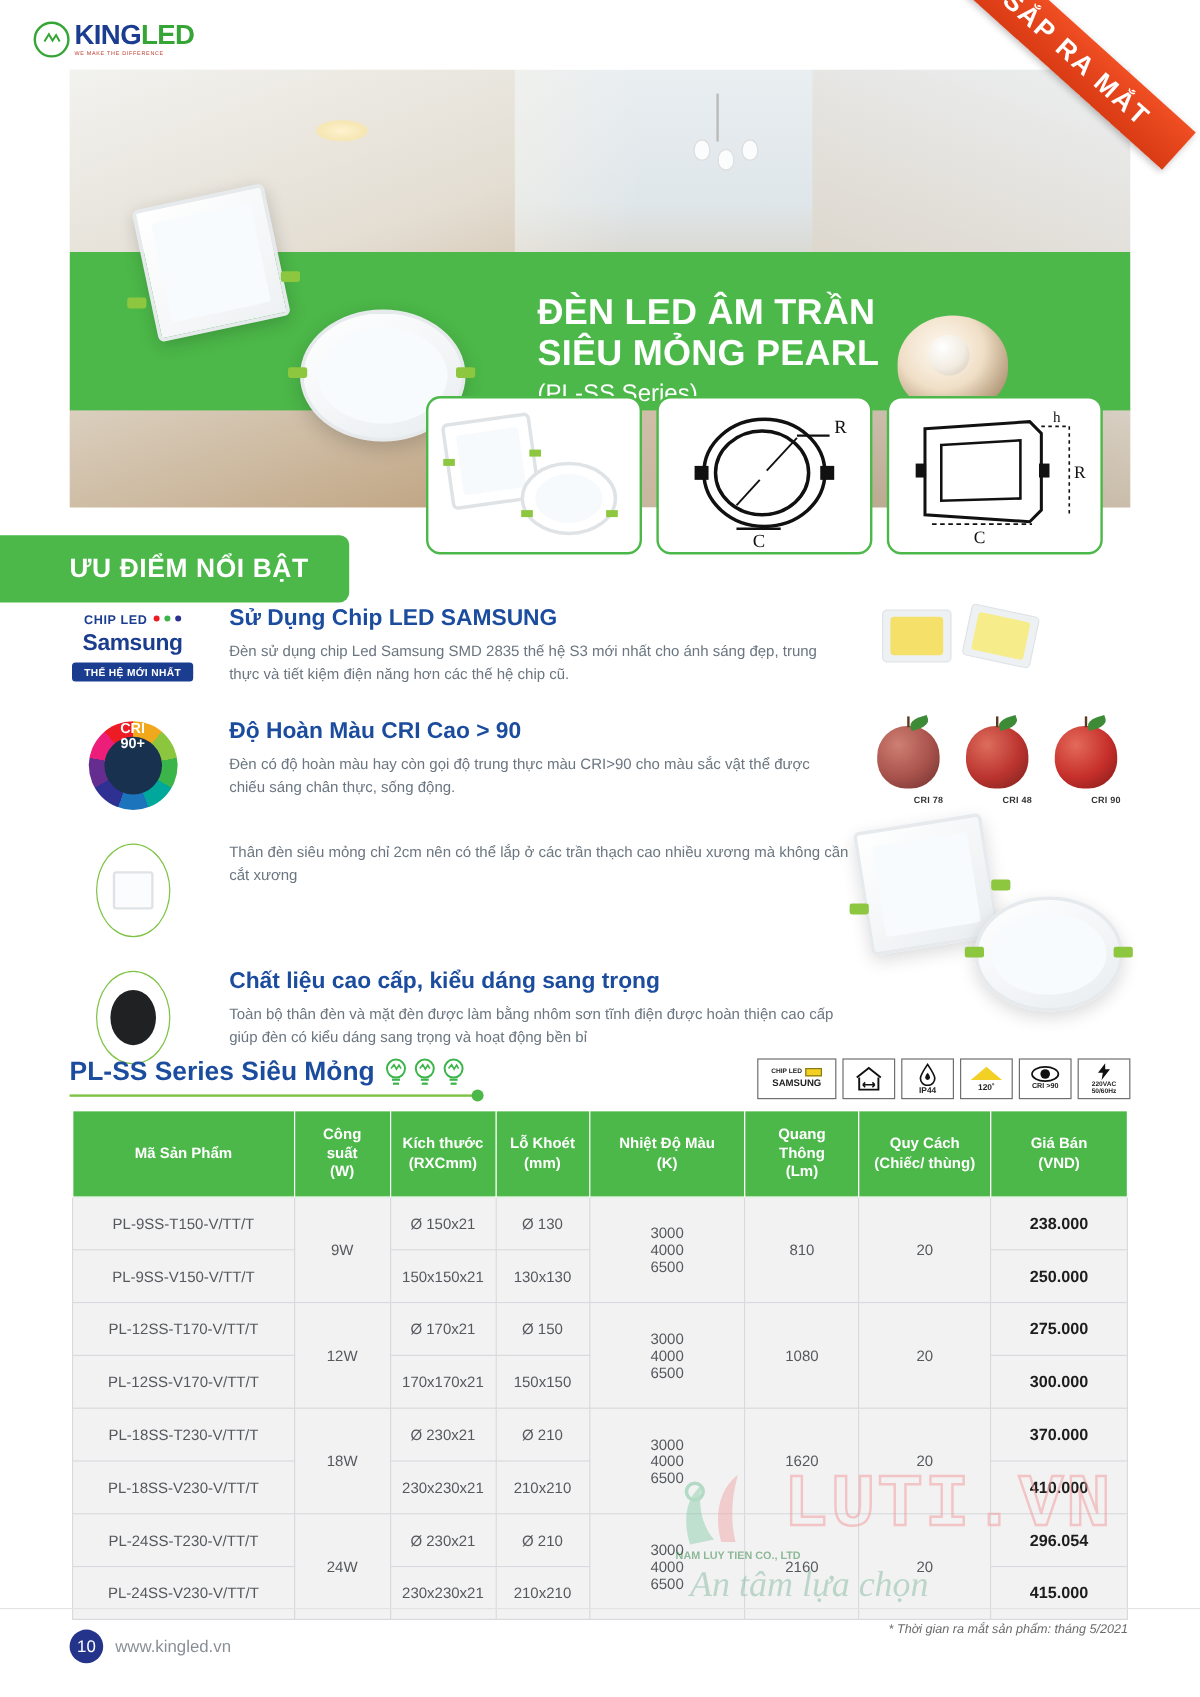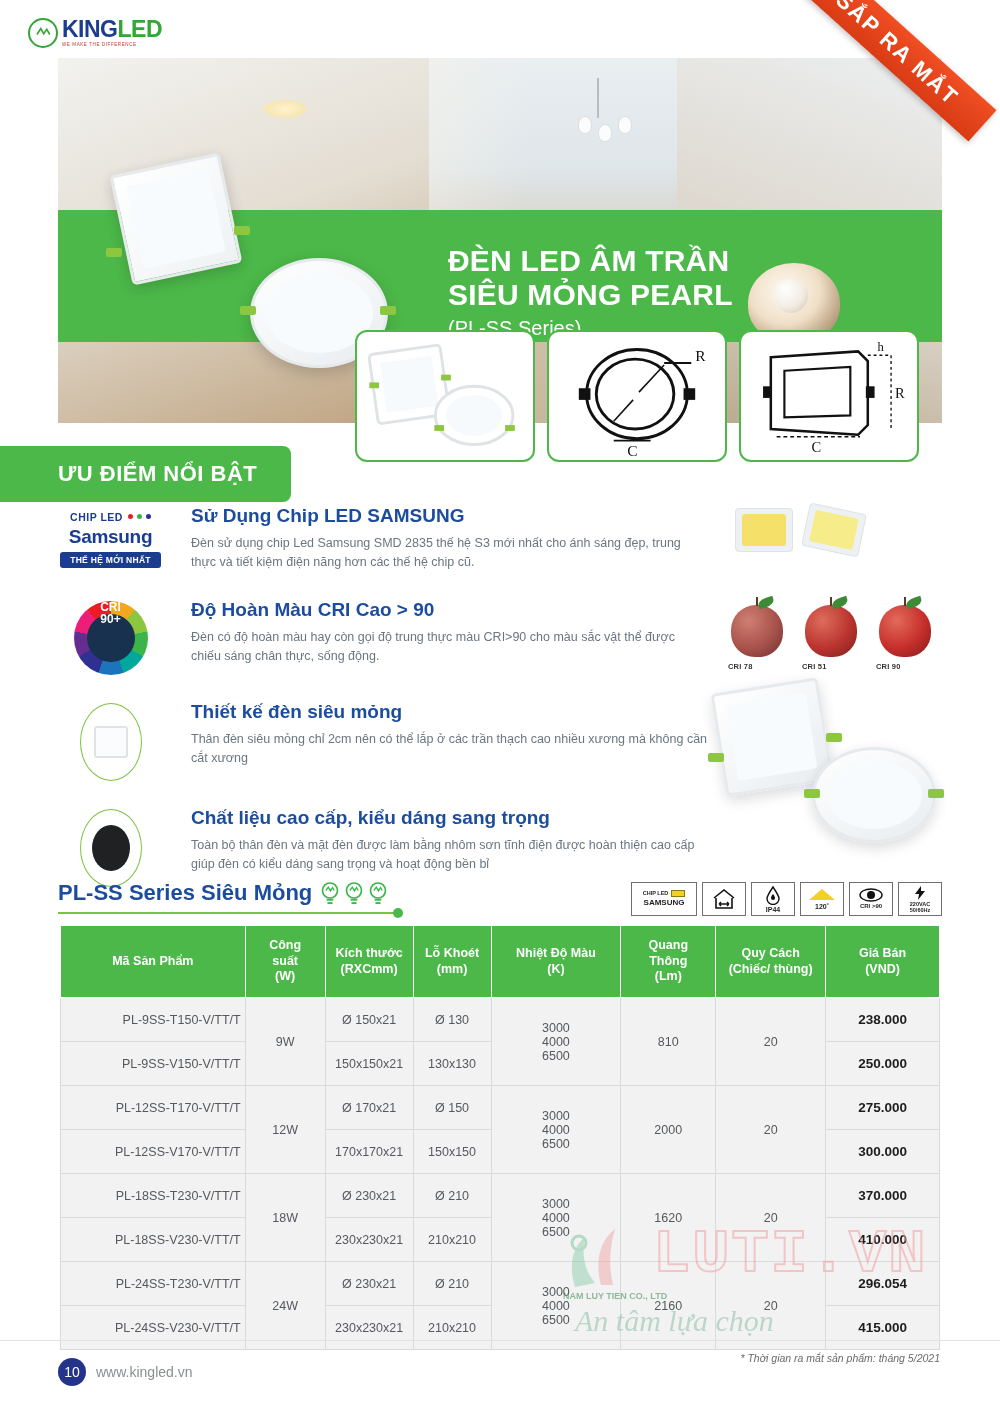--- a/index.html
+++ b/index.html
@@ -132,21 +132,21 @@
                           display:flex; align-items:center; justify-content:center; }
   .thin-icon .sq { width:34px; height:32px; border:2px solid #dfe3e6; border-radius:3px; background:#fafcfd; }
   .mat-icon .blk { width:38px; height:46px; border-radius:50%; background:#1F2123; }
 
   
   .chips { position:absolute; left:735px; top:508px; display:flex; gap:12px; }
   .chip { width:58px; height:44px; border-radius:4px; background:#eef1f3; border:1px solid #dfe3e6;
           display:flex; align-items:center; justify-content:center; }
   .chip i { display:block; width:44px; height:32px; border-radius:3px; }
   .apples { position:absolute; left:728px; top:605px; display:flex; gap:16px; }
-  .apple-wrap { width:58px; text-align:left; }
+  .apple-wrap { width:58px; text-align:right; }
   .apple { width:52px; height:52px; border-radius:48% 48% 46% 46%; margin:0 auto; position:relative;
            background:radial-gradient(circle at 34% 30%, #e36a5a 0%, #c62f2b 55%, #7d1a18 100%); }
   .apple .leaf { position:absolute; left:27px; top:-7px; width:16px; height:9px; border-radius:60% 0 60% 0;
                  background:#3D8B37; transform: rotate(-18deg); }
   .apple .stem { position:absolute; left:25px; top:-8px; width:2px; height:9px; background:#5a3b22; }
   .apple-wrap .cap { font-size:7.5px; font-weight:bold; color:#333; margin-top:5px; letter-spacing:.2px; }
   .lamp-pair { position:absolute; left:700px; top:675px; width:250px; height:190px; }
   .lp-sq { position:absolute; left:18px; top:10px; width:108px; height:104px; border-radius:5px;
            background:linear-gradient(145deg,#ffffff,#e9edf0); border:3px solid #e6eaed;
            box-shadow:0 5px 14px rgba(0,0,0,.14); transform:rotate(-9deg); }
@@ -176,21 +176,21 @@
   table.spec { position:absolute; left:60px; top:925px; width:880px; border-collapse:collapse; }
   table.spec th {
     background:#4CB849; color:#fff; font-size:12.5px; font-weight:bold;
     border:1px solid #ffffff; padding:8px 3px; line-height:1.25; text-align:center; height:72px;
   }
   table.spec td {
     border:1px solid #d8dadd; background:#f2f2f3; color:#55585c; font-size:12.5px;
     text-align:center; height:44px; padding:2px 4px;
   }
   table.spec td.price { font-weight:bold; color:#1d1d1d; font-size:13.5px;text-align:center; }
-  table.spec td.code { text-align:right; padding-left:4px; }
+  table.spec td.code { text-align:center; padding-left:4px; }
   .ct { font-size:12.5px; }
 
   
   .watermark { position:absolute; left:545px; top:1205px; width:430px; height:200px; z-index:30;
                pointer-events:none; opacity:.55; }
   .wm-text { font-family:Liberation Mono, monospace; font-size:62px; font-weight:bold;
              color:transparent; -webkit-text-stroke:2px #F2A0A0; letter-spacing:2px; }
   .wm-sub { font-family:"Liberation Serif", serif; font-size:30px; color:#8FBFA8; font-style:italic;
             margin-top:14px; margin-left:30px; }
   .wm-logo { position:absolute; left:10px; top:10px; }
@@ -344,21 +344,20 @@
     </div>
   </div>
 
   <div class="feature">
     <div class="feat-icon">
       <div class="thin-icon">
           <div class="sq"></div>
         </div>
     </div>
     <div class="feat-body">
-      <h3>Thiết kế đèn siêu mỏng</h3>
       <p>Thân đèn siêu mỏng chỉ 2cm nên có thể lắp ở các trần thạch cao nhiều xương mà không cần cắt xương</p>
     </div>
   </div>
 
   <div class="feature">
     <div class="feat-icon">
       <div class="mat-icon">
           <div class="blk"></div>
         </div>
     </div>
@@ -385,21 +384,21 @@
         <span class="stem"></span>
         <span class="leaf"></span>
       </div>
     <div class="cap">CRI 78</div>
   </div>
   <div class="apple-wrap">
     <div class="apple" style="background:radial-gradient(circle at 34% 30%,#dd6d5c 0%,#bb342f 55%,#78201d 100%)">
         <span class="stem"></span>
         <span class="leaf"></span>
       </div>
-    <div class="cap">CRI 51</div>
+    <div class="cap">CRI 48</div>
   </div>
   <div class="apple-wrap">
     <div class="apple">
         <span class="stem"></span>
         <span class="leaf"></span>
       </div>
     <div class="cap">CRI 90</div>
   </div>
 </div>
 
@@ -512,21 +511,21 @@
       <td>130x130</td>
       <td class="price">250.000</td>
     </tr>
 
     <tr>
       <td class="code">PL-12SS-T170-V/TT/T</td>
       <td rowspan="2">12W</td>
       <td>Ø 170x21</td>
       <td>Ø 150</td>
       <td rowspan="2" class="ct"><span>3000</span><br><span>4000</span><br><span>6500</span></td>
-      <td rowspan="2">2000</td>
+      <td rowspan="2">1080</td>
       <td rowspan="2">20</td>
       <td class="price">275.000</td>
     </tr>
     <tr>
       <td class="code">PL-12SS-V170-V/TT/T</td>
       <td>170x170x21</td>
       <td>150x150</td>
       <td class="price">300.000</td>
     </tr>
 

